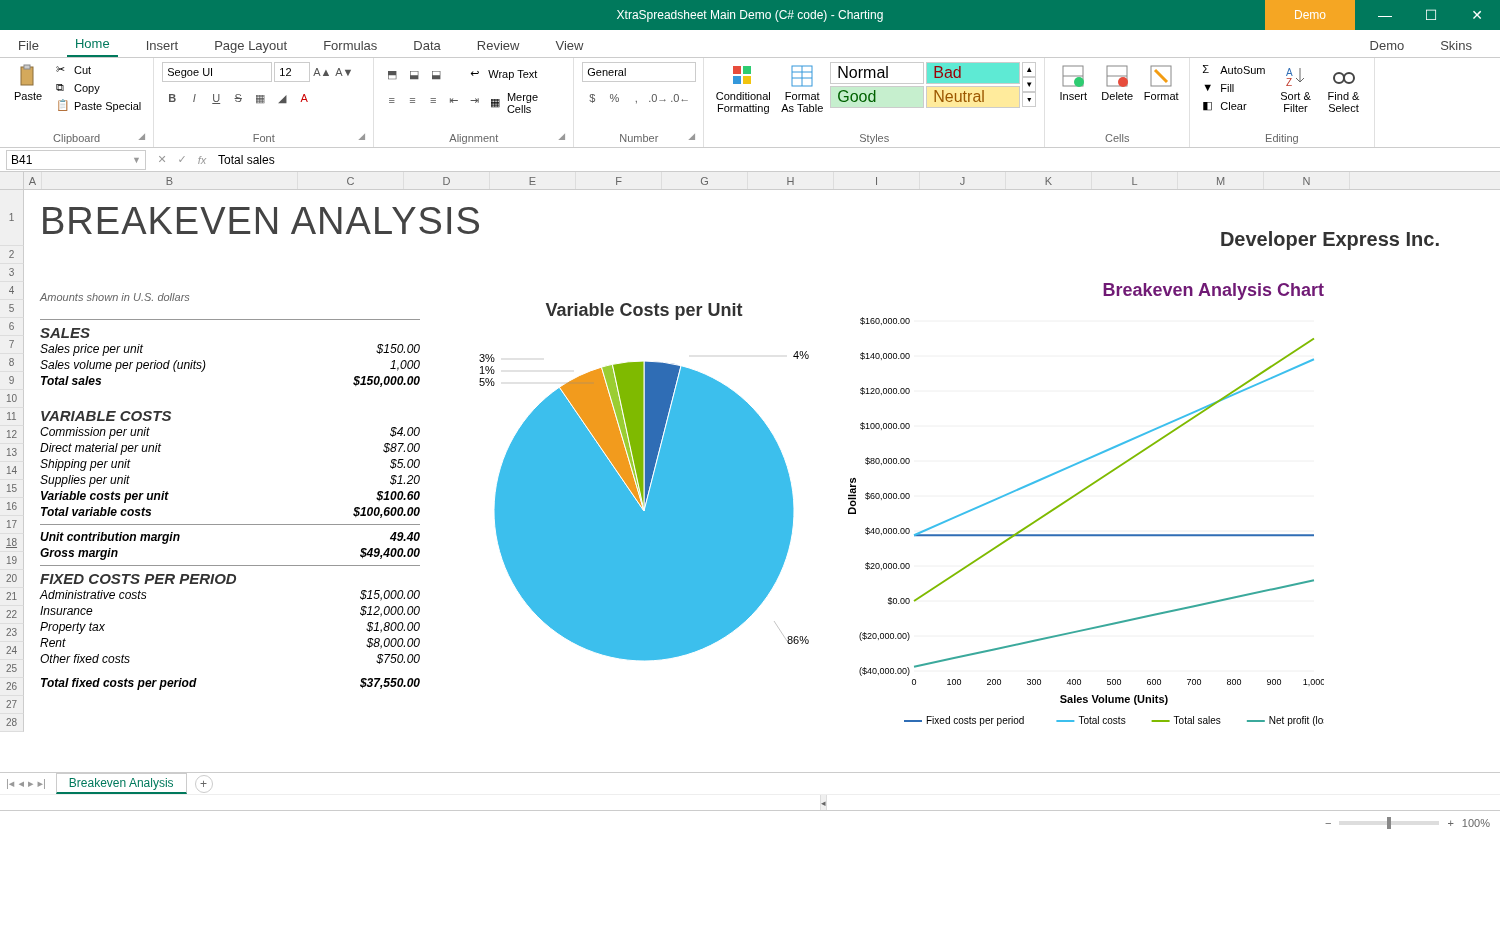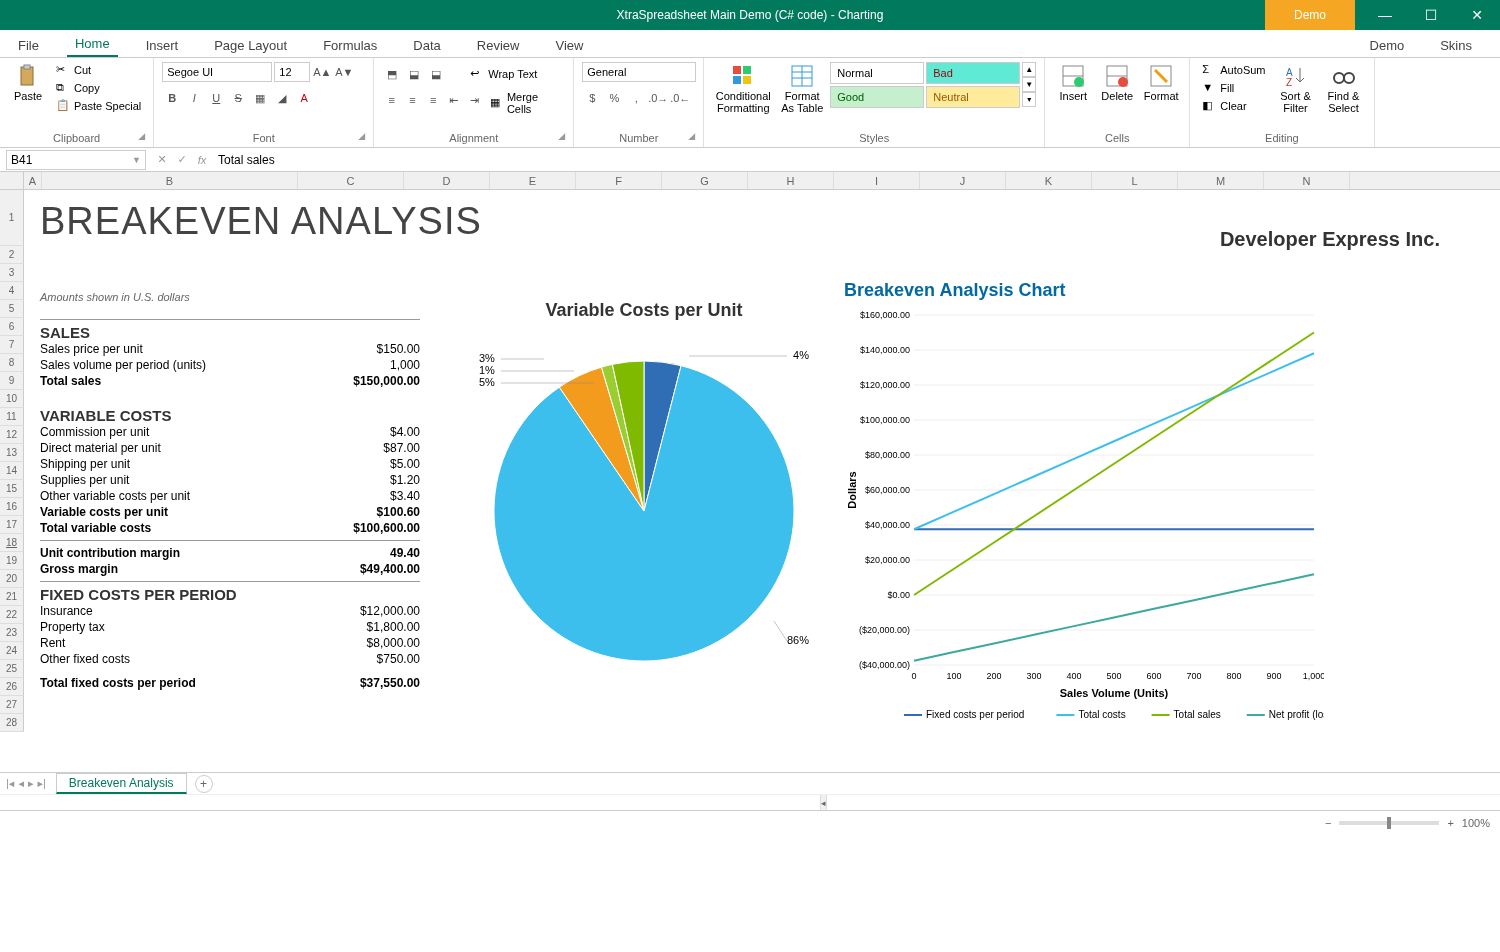--- a/index.html
+++ b/index.html
@@ -21,21 +21,21 @@
 .big-btn { display: flex; flex-direction: column; align-items: center; width: 40px; padding: 2px; cursor: pointer; }
 .big-btn .icon { width: 24px; height: 24px; margin-bottom: 2px; }
 .big-btn .label { font-size: 11px; text-align: center; line-height: 1.1; }
 .small-row { display: flex; flex-direction: column; gap: 2px; }
 .small-btn { display: flex; align-items: center; gap: 4px; font-size: 11px; padding: 1px 4px; cursor: pointer; }
 .small-btn .icon { width: 14px; height: 14px; display: inline-block; }
 .font-combo { border: 1px solid #ccc; height: 20px; font-size: 11px; padding: 0 4px; background: #fff; }
 .icon-row { display: flex; gap: 2px; margin-top: 2px; }
 .icon-btn { width: 20px; height: 20px; display: flex; align-items: center; justify-content: center; border: 1px solid transparent; cursor: pointer; font-size: 11px; color: #555; }
 .styles-gallery { display: grid; grid-template-columns: 1fr 1fr; gap: 2px; width: 190px; }
-.style-cell { border: 1px solid #ccc; padding: 3px 6px; font-size: 11px; height: 22px; display: flex; align-items: center; }
+.style-cell { border: 1px solid #ccc; padding: 3px 6px; font-size: 16px; height: 22px; display: flex; align-items: center; }
 .style-normal { background: #fff; }
 .style-bad { background: #5eead4; color: #9c0006; }
 .style-good { background: #c6efce; color: #006100; }
 .style-neutral { background: #ffeb9c; color: #9c5700; }
 .gallery-scroll { display: flex; flex-direction: column; margin-left: 2px; }
 .gallery-scroll div { width: 14px; height: 15px; border: 1px solid #ccc; font-size: 8px; display: flex; align-items: center; justify-content: center; }
 .formula-bar { height: 24px; border-bottom: 1px solid #ccc; display: flex; align-items: center; }
 .name-box { width: 140px; height: 20px; border: 1px solid #ccc; margin-left: 6px; padding: 0 4px; font-size: 12px; display: flex; align-items: center; justify-content: space-between; }
 .fb-btns { display: flex; margin-left: 6px; }
 .fb-btns div { width: 20px; height: 20px; display: flex; align-items: center; justify-content: center; color: #999; font-size: 11px; }
@@ -43,29 +43,29 @@
 .sheet-area { position: relative; height: 600px; background: #fff; overflow: hidden; }
 .col-headers { display: flex; height: 18px; background: #f0f0f0; border-bottom: 1px solid #ccc; }
 .corner { width: 24px; border-right: 1px solid #ccc; background: #f0f0f0; }
 .col-h { border-right: 1px solid #ddd; text-align: center; font-size: 11px; color: #666; display: flex; align-items: center; justify-content: center; }
 .row-headers { position: absolute; left: 0; top: 18px; width: 24px; background: #f0f0f0; }
 .row-h { height: 18px; border-bottom: 1px solid #ddd; border-right: 1px solid #ccc; font-size: 10px; color: #666; display: flex; align-items: center; justify-content: center; }
 .sheet-content { position: absolute; left: 24px; top: 18px; right: 0; bottom: 0; padding: 10px 16px; }
 .big-title { font-size: 38px; font-weight: 300; color: #444; letter-spacing: 1px; }
 .company { position: absolute; right: 60px; top: 38px; font-size: 20px; font-weight: 600; color: #333; }
 .note { font-style: italic; font-size: 11px; color: #666; margin-top: 48px; border-bottom: 1px solid #999; padding-bottom: 16px; width: 380px; }
-.section { width: 380px; }
+.section { width: 380px; font-style: italic; }
 .section-h { font-weight: 700; font-size: 15px; color: #333; margin-top: 4px; }
 .data-row { display: flex; justify-content: space-between; font-size: 12px; padding: 1px 0; }
 .data-row.bold { font-weight: 700; }
 .hr { border-bottom: 1px solid #999; margin: 4px 0; }
 .pie-area { position: absolute; left: 430px; top: 110px; width: 380px; text-align: center; }
 .pie-title { font-size: 18px; font-weight: 700; color: #333; margin-bottom: 20px; }
 .line-area { position: absolute; left: 820px; top: 90px; width: 480px; }
-.line-title { font-size: 18px; font-weight: 700; color: #0369a1; text-align: left; margin-bottom: 4px; }
+.line-title { font-size: 18px; font-weight: 700; color: #701a75; text-align: right; margin-bottom: 10px; }
 .sheet-tabs { height: 22px; border-top: 1px solid #ccc; display: flex; align-items: center; padding: 0 6px; background: #fff; }
 .sheet-nav { display: flex; gap: 4px; color: #999; font-size: 11px; }
 .sheet-nav span { cursor: pointer; }
 .sheet-tab { margin-left: 10px; padding: 2px 12px; border: 1px solid #ccc; border-bottom: 2px solid #00795c; color: #00795c; font-size: 12px; background: #fff; }
 .add-sheet { margin-left: 8px; width: 18px; height: 18px; border: 1px solid #ccc; border-radius: 50%; display: flex; align-items: center; justify-content: center; font-size: 12px; color: #666; cursor: pointer; }
 .hscroll { height: 16px; display: flex; border-top: 1px solid #eee; }
 .hscroll .track { flex: 1; background: #f0f0f0; position: relative; margin-left: 820px; }
 .hscroll .arrow { width: 16px; background: #f0f0f0; display: flex; align-items: center; justify-content: center; font-size: 9px; color: #666; border-left: 1px solid #ddd; }
 .statusbar { height: 24px; border-top: 1px solid #ccc; display: flex; align-items: center; justify-content: flex-end; padding: 0 10px; gap: 8px; font-size: 11px; color: #666; background: #fff; }
 .slider { width: 100px; height: 4px; background: #ddd; position: relative; }
@@ -393,24 +393,20 @@
             <span>$87.00</span>
           </div>
           <div class="data-row">
             <span>Shipping per unit</span>
             <span>$5.00</span>
           </div>
           <div class="data-row">
             <span>Supplies per unit</span>
             <span>$1.20</span>
           </div>
-          <div class="data-row">
-            <span>Other variable costs per unit</span>
-            <span>$3.40</span>
-          </div>
         </div>
       <div class="data-row bold">
           <span>Variable costs per unit</span>
           <span>$100.60</span>
         </div>
       <div class="data-row bold">
           <span>Total variable costs</span>
           <span>$100,600.00</span>
         </div>
       <div class="hr"></div>
@@ -418,20 +414,24 @@
           <span>Unit contribution margin</span>
           <span>49.40</span>
         </div>
       <div class="data-row bold">
           <span>Gross margin</span>
           <span>$49,400.00</span>
         </div>
       <div class="hr"></div>
       <div class="section-h">FIXED COSTS PER PERIOD</div>
       <div id="fixed-rows">
+          <div class="data-row">
+            <span>Administrative costs</span>
+            <span>$15,000.00</span>
+          </div>
           <div class="data-row">
             <span>Insurance</span>
             <span>$12,000.00</span>
           </div>
           <div class="data-row">
             <span>Property tax</span>
             <span>$1,800.00</span>
           </div>
           <div class="data-row">
             <span>Rent</span>

